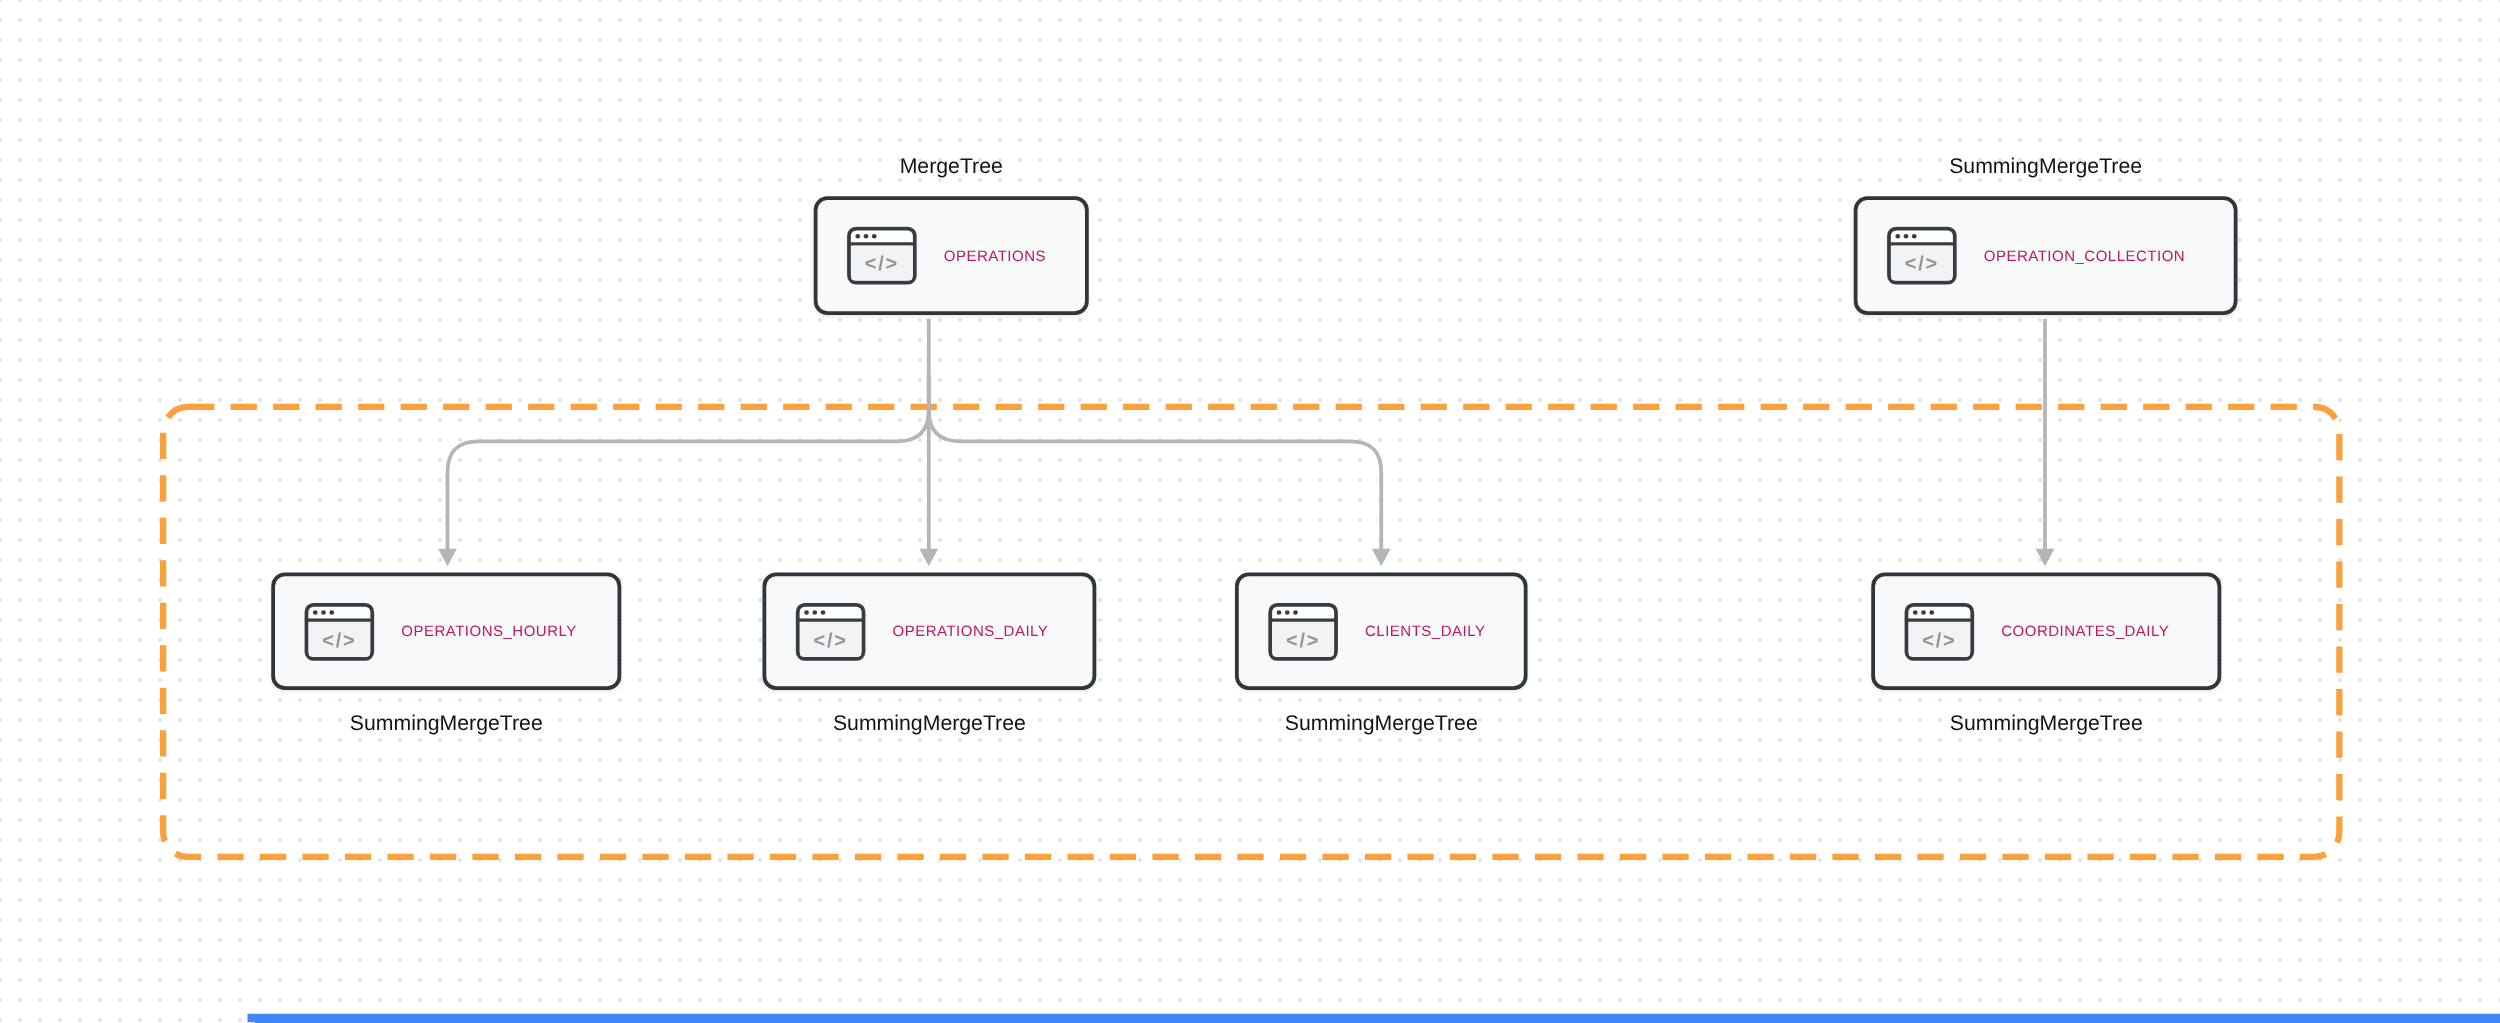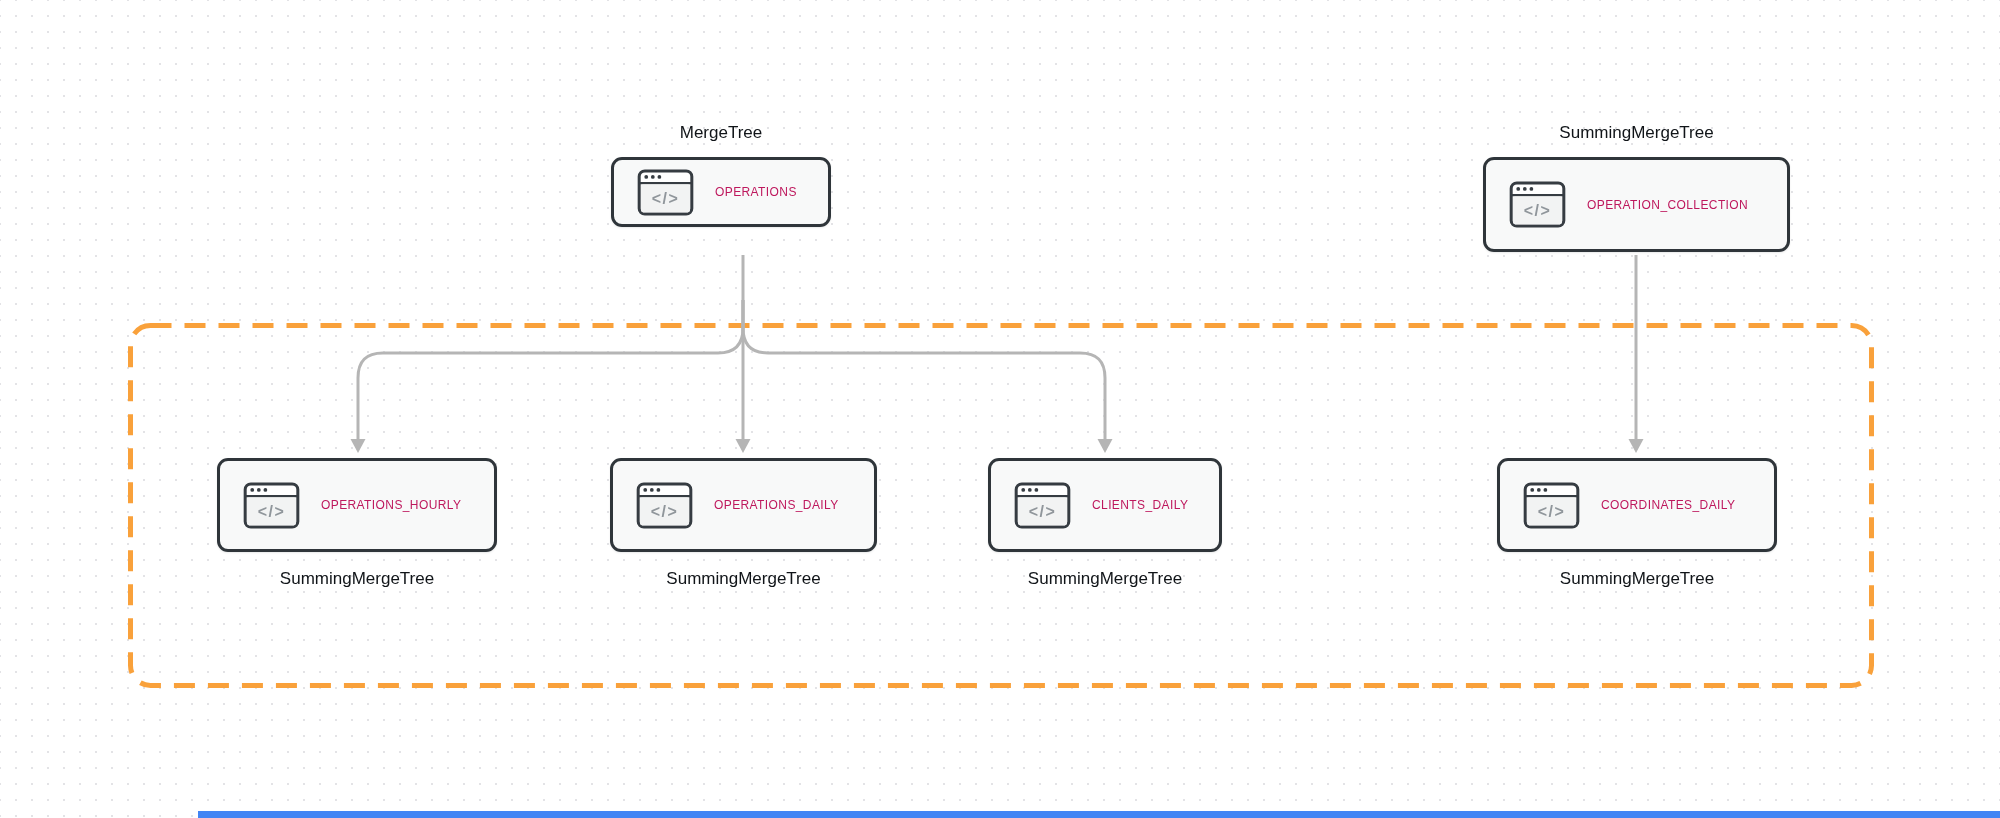--- a/index.html
+++ b/index.html
@@ -51,21 +51,21 @@
     left: -60px; right: -60px;
     text-align: center;
     font-size: 17px;
     color: #101418;
     white-space: nowrap;
   }
   .engine-top    { top: -34px; }
   .engine-bottom { bottom: -37px; }
 
   
-  #n-operations           { left: 611px;  top: 157px; width: 220px; height: 70px; }
+  #n-operations           { left: 651px;  top: 157px; width: 220px; height: 95px; }
   #n-operation-collection { left: 1483px; top: 157px; width: 307px; height: 95px; }
   #n-operations-hourly    { left: 217px;  top: 458px; width: 280px; height: 94px; }
   #n-operations-daily     { left: 610px;  top: 458px; width: 267px; height: 94px; }
   #n-clients-daily        { left: 988px;  top: 458px; width: 234px; height: 94px; }
   #n-coordinates-daily    { left: 1497px; top: 458px; width: 280px; height: 94px; }
 
   .group-label {
     position: absolute;
     left: 1530px; top: 626px;
     width: 312px;

